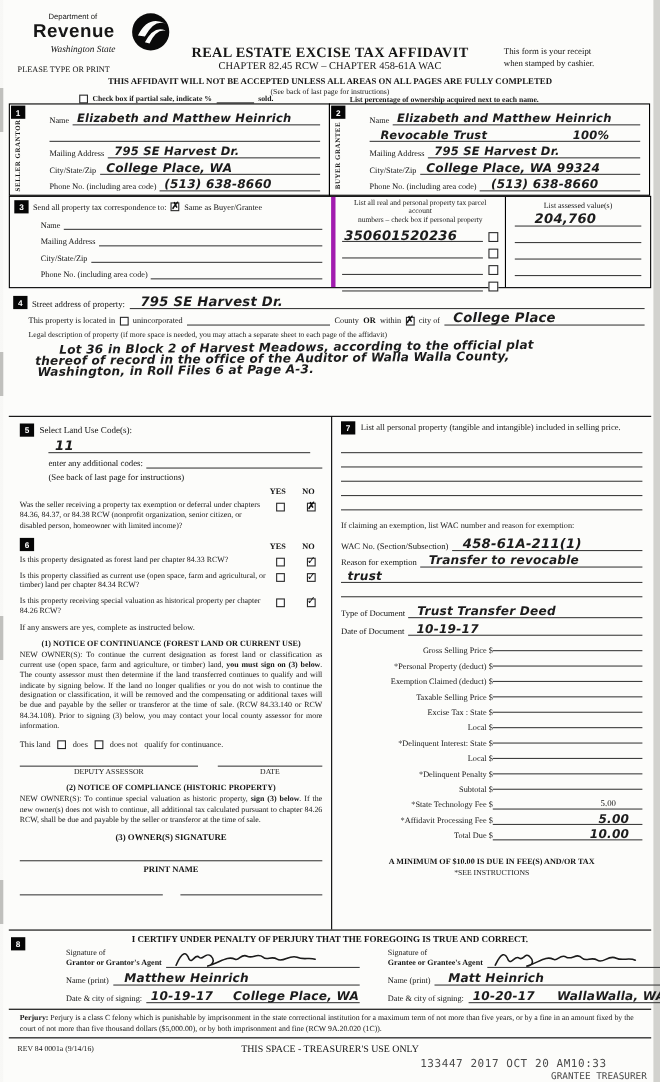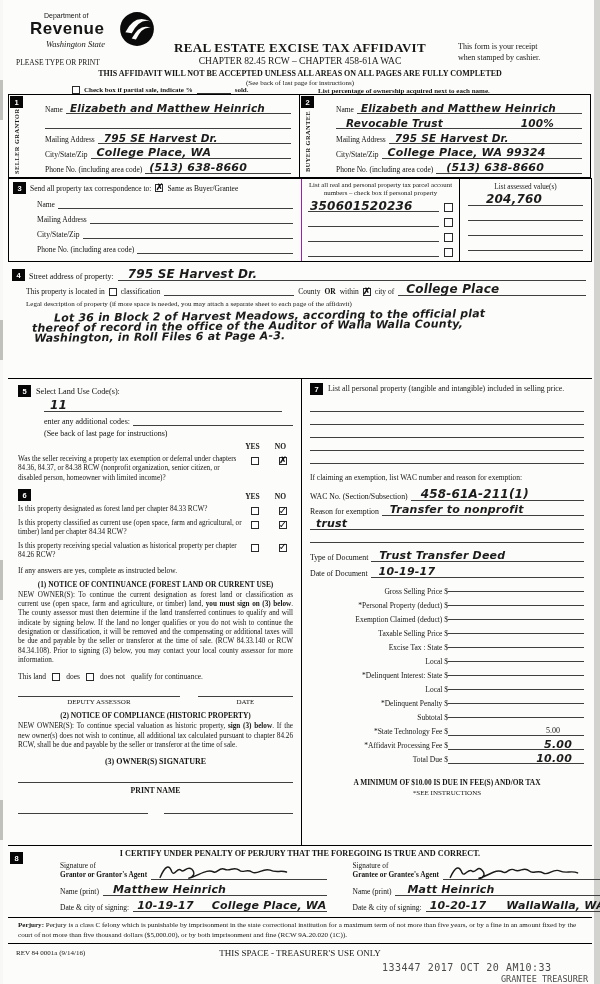--- a/index.html
+++ b/index.html
@@ -39,21 +39,21 @@
 .half{width:50%;border:1px solid #000;position:relative;padding:4px 8px 2px 36px;}
 .half+.half{margin-left:-1px;}
 .vlabel{position:absolute;left:3px;top:13px;bottom:3px;writing-mode:vertical-rl;transform:rotate(180deg);font-size:6.3px;font-weight:bold;letter-spacing:.5px;text-align:center;line-height:1.5;}
 .half .sec-tab{position:absolute;left:1px;top:1px;}
 .half .fline{height:15px;}
 .hw10{font-size:10.5px;}
 .hw12{font-size:12px;}
 .hw11{font-size:11px;}
 .box3{position:absolute;left:8px;top:178px;width:584px;height:84px;display:flex;border:1px solid #000;}
 .c31{width:292px;padding:3px 8px 2px 4px;position:relative;}
-.c32{width:158px;border-left:1px solid #a21caf;padding:2px 6px;}
+.c32{width:158px;border-left:4px solid #a21caf;padding:2px 6px;}
 .c33{flex:1;border-left:1px solid #000;padding:2px 8px;}
 .c31 .fline{height:15px;margin-left:24px;}
 .sendrow{display:flex;align-items:center;gap:4px;font-size:7.5px;}
 .c32 .hdr{font-size:6.8px;text-align:center;line-height:1.2;}
 .c33 .hdr{font-size:7.2px;text-align:center;margin-top:2px;}
 .rowcb{display:flex;align-items:flex-end;gap:5px;height:15px;}
 .box4{position:absolute;left:8px;top:262px;width:584px;height:116px;padding:3px 6px 0 4px;}
 .r4{display:flex;align-items:flex-end;gap:4px;}
 .seg{display:flex;align-items:center;gap:5px;margin-top:5px;margin-left:14px;font-size:7px;}
 .legal-lbl{margin-top:4px;margin-left:14px;font-size:7px;}
@@ -280,21 +280,21 @@
     <div class="r4" style="height:16px">
       <span class="sec-tab">4</span>
       <span class="lbl" style="font-size:8px">Street address of property:</span>
       <span class="ul">
           <span class="hw hw12" style="margin-left:10px">795 SE Harvest Dr.</span>
         </span>
     </div>
     <div class="r4" style="height:15px;margin-left:14px;gap:4px">
       <span class="lbl">This property is located in</span>
       <span class="cb"></span>
-      <span class="lbl">classification</span>
+      <span class="lbl">unincorporated</span>
       <span class="ul" style="max-width:130px"></span>
       <span class="lbl">County</span>
       <span class="lbl b">OR</span>
       <span class="lbl">within</span>
       <span class="cb">
           <span class="mark">✗</span>
         </span>
       <span class="lbl">city of</span>
       <span class="ul">
           <span class="hw hw12" style="margin-left:8px">College Place</span>
@@ -410,21 +410,21 @@
       <div style="font-size:7.5px;margin-top:9px">If claiming an exemption, list WAC number and reason for exemption:</div>
       <div class="fline" style="height:16px;margin-top:3px">
         <span class="lbl" style="font-size:7.8px">WAC No. (Section/Subsection)</span>
         <span class="ul">
             <span class="hw hw12" style="margin-left:10px">458-61A-211(1)</span>
           </span>
       </div>
       <div class="fline" style="height:15px">
         <span class="lbl" style="font-size:7.8px">Reason for exemption</span>
         <span class="ul">
-            <span class="hw hw11" style="margin-left:8px">Transfer to nonprofit</span>
+            <span class="hw hw11" style="margin-left:8px">Transfer to revocable</span>
           </span>
       </div>
       <div style="display:flex;height:14px">
         <span class="ul">
             <span class="hw hw11" style="margin-left:6px">trust</span>
           </span>
       </div>
       <div class="l7"></div>
       <div class="fline" style="height:16px;margin-top:3px">
         <span class="lbl" style="font-size:7.8px">Type of Document</span>

